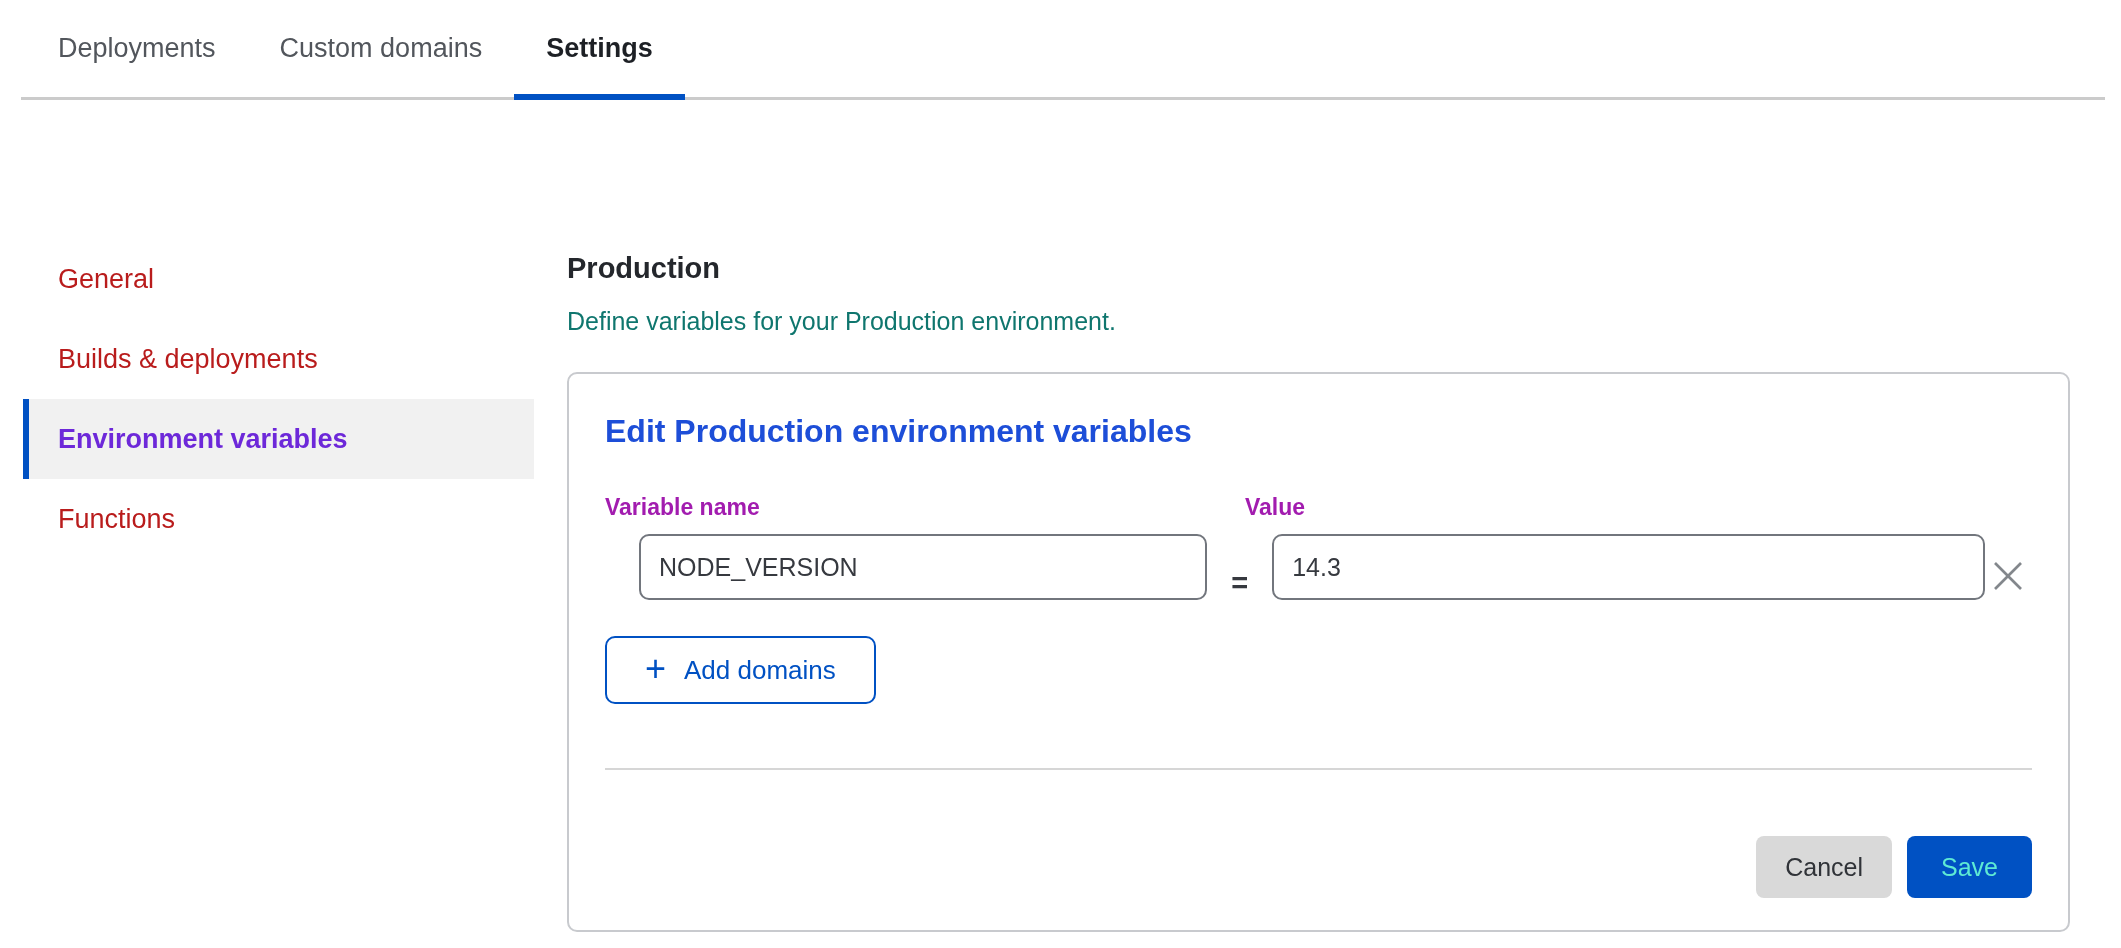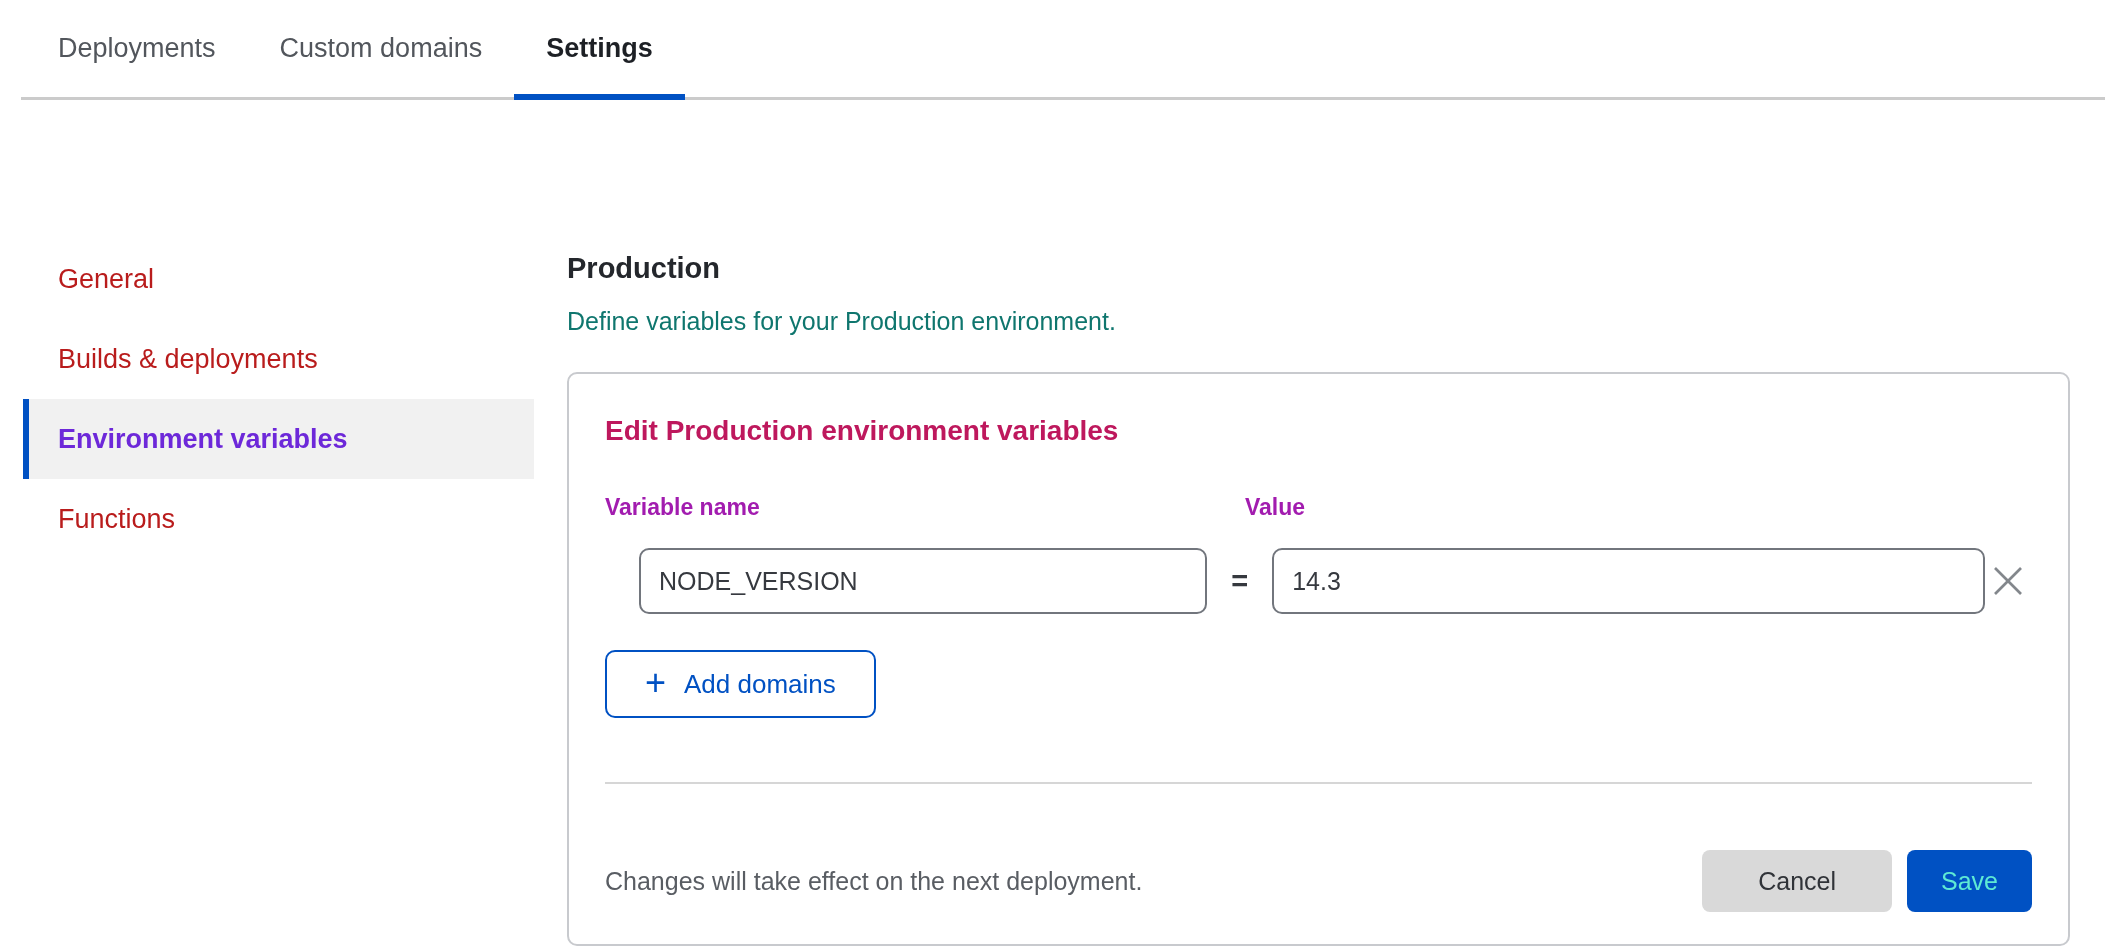--- a/index.html
+++ b/index.html
@@ -24,28 +24,28 @@
   .side-item.active { background: #f1f1f1; border-left-color: #0051c3;
     font-weight: bold; color: #6d28d9; }
 
   .main { margin-top: 143px; margin-left: 33px; width: 1518px; flex: none; }
   .page-title { font-size: 29px; line-height: 35px; font-weight: bold; color: #24272c; }
   .page-sub { font-size: 25px; line-height: 30px; color: #0f766e; margin-top: 20px; }
 
   
   .card { margin-top: 36px; width: 1503px; background: #fff;
     border: 2px solid #c8cace; border-radius: 10px; padding: 40px 36px 32px; }
-  .card-title { font-size: 28px; line-height: 34px; font-weight: bold; color: #be185d; }
+  .card-title { font-size: 32px; line-height: 34px; font-weight: bold; color: #1d4ed8; }
 
   .labels-row { display: flex; margin-top: 46px; font-size: 23px; font-weight: bold;
     color: #a21caf; }
   .label-name { width: 574px; }
   .label-spacer { width: 66px; }
 
-  .var-row { display: flex; align-items: center; margin-top: 27px; padding-left: 34px; }
+  .var-row { display: flex; align-items: flex-end; margin-top: 13px; padding-left: 34px; }
   .txt-input { height: 66px; border: 2px solid #72767d; border-radius: 10px;
     padding: 0 18px; font-size: 25px; color: #36393f; background: #fff;
     font-family: "Liberation Sans", sans-serif; outline: none; }
   .input-name { width: 574px; }
   .equals { width: 66px; text-align: center; font-size: 29px; font-weight: 600;
     color: #36393f; }
   .input-value { width: 720px; }
   .remove-btn { margin-left: auto; width: 48px; height: 48px; border: none;
     background: transparent; display: flex; align-items: center; justify-content: center;
     cursor: pointer; }
@@ -57,21 +57,21 @@
   .plus-glyph { font-size: 36px; font-weight: 300; line-height: 1; margin-top: -3px; }
 
   .divider { margin-top: 64px; border: none; border-top: 2px solid #d6d6d6; }
 
   .card-footer { margin-top: 66px; display: flex; align-items: center; }
   .footer-note { font-size: 25px; color: #595d63; }
   .footer-actions { margin-left: auto; display: flex; align-items: center; gap: 15px; }
   .btn { height: 62px; border: none; border-radius: 8px; font-size: 25px;
     font-family: "Liberation Sans", sans-serif; cursor: pointer;
     display: inline-flex; align-items: center; }
-  .btn-cancel { background: #d9d9d9; color: #303338; padding: 0 56px; }
+  .btn-cancel { background: #d9d9d9; color: #303338; padding: 0 29px; }
   .btn-save { background: #0051c3; color: #5eead4; padding: 0 34px; }
 </style>
 </head>
 <body>
 
 <nav class="tabbar">
   <div class="tab">Deployments</div>
   <div class="tab">Custom domains</div>
   <div class="tab active">Settings</div>
 </nav>
@@ -113,21 +113,20 @@
       </div>
 
       <button class="add-btn">
         <span class="plus-glyph">+</span>
         <span>Add domains</span>
       </button>
 
       <hr class="divider">
 
       <div class="card-footer">
-        <div class="footer-note">Changes will take effect on the next deployment.</div>
         <div class="footer-actions">
           <button class="btn btn-cancel">Cancel</button>
           <button class="btn btn-save">Save</button>
         </div>
       </div>
     </section>
   </main>
 
 </div>
 

